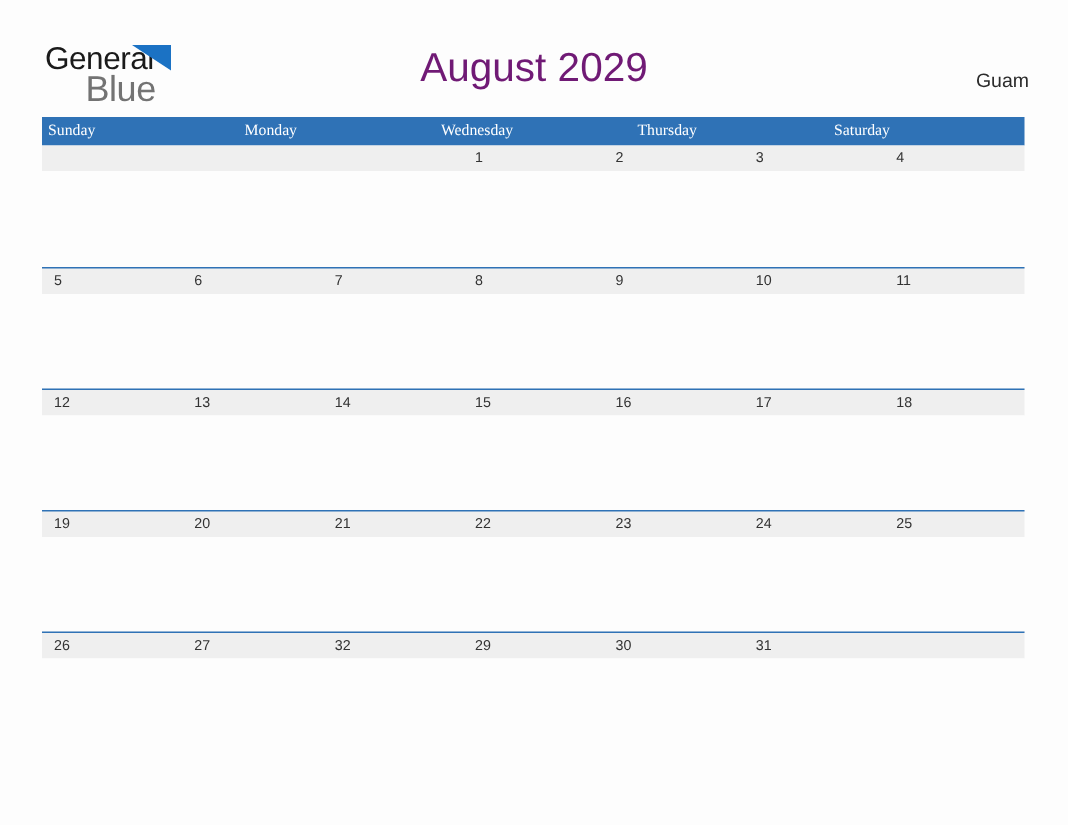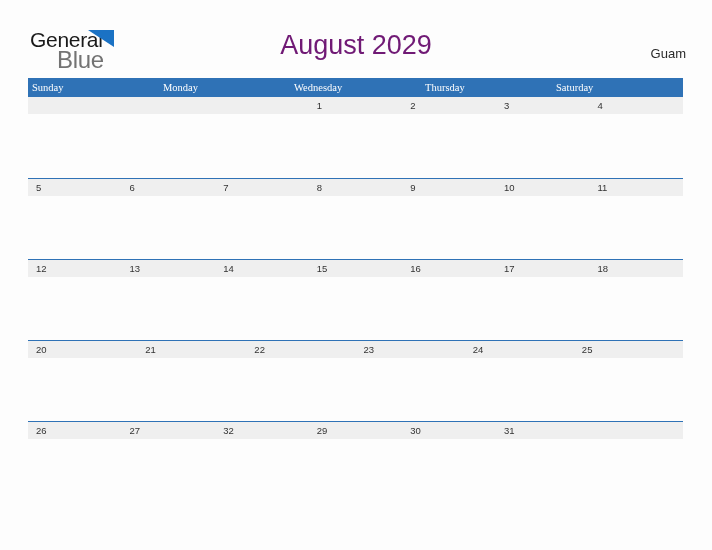--- a/index.html
+++ b/index.html
@@ -249,20 +249,21 @@
         <div class="day-cell"></div>
         <div class="day-cell"></div>
         <div class="day-cell"></div>
         <div class="day-cell"></div>
         <div class="day-cell"></div>
       </div>
     </div>
 
     <div class="week has-rule">
       <div class="week-band">
+        <div class="day-num">19</div>
         <div class="day-num">20</div>
         <div class="day-num">21</div>
         <div class="day-num">22</div>
         <div class="day-num">23</div>
         <div class="day-num">24</div>
         <div class="day-num">25</div>
       </div>
       <div class="week-body">
         <div class="day-cell"></div>
         <div class="day-cell"></div>

